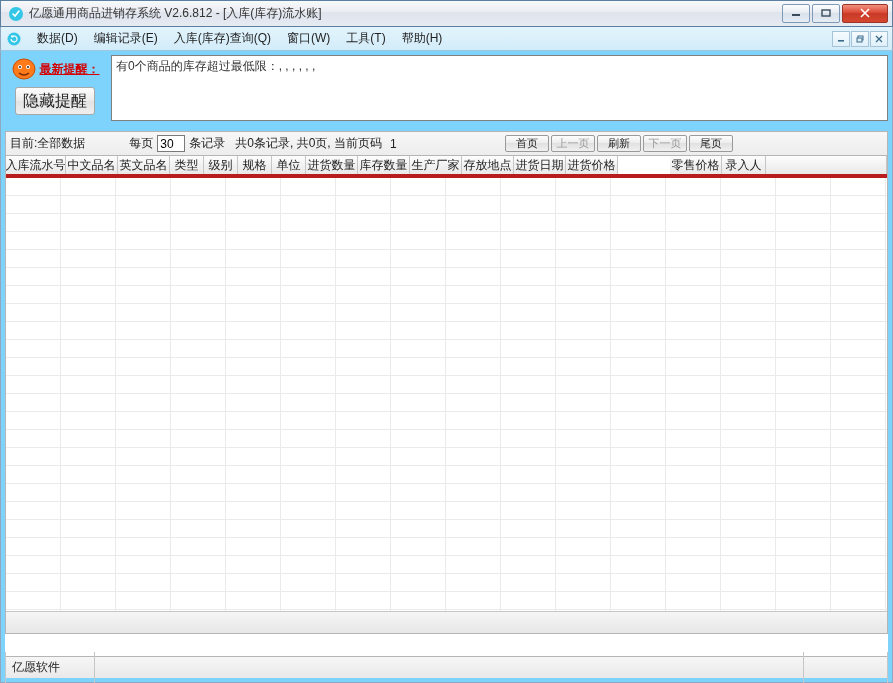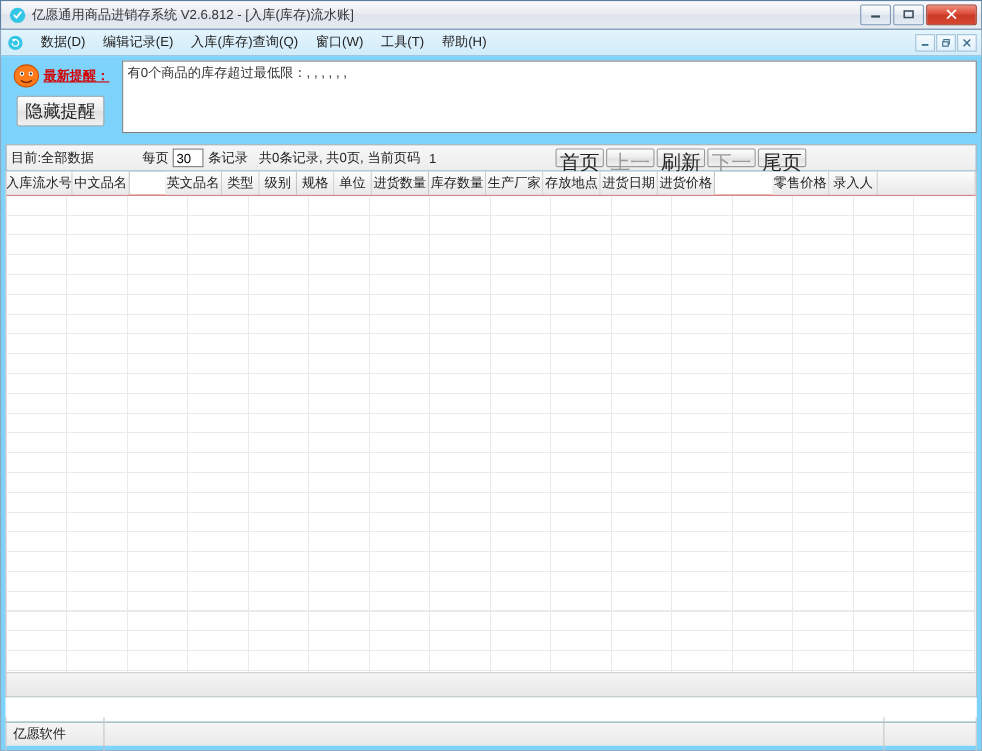--- a/index.html
+++ b/index.html
@@ -179,21 +179,21 @@
   background: #fff;
   font-size: 12px;
   padding: 0 2px;
 }
 .filter-bar .nav-btn {
   width: 44px;
   height: 17px;
   border: 1px solid #9a9a9a;
   background: linear-gradient(to bottom,#fdfdfd,#ececec 48%,#e1e1e1 50%,#f0f0f0);
   border-radius: 2px;
-  font-size: 18px;
+  font-size: 11px;
   color: #222;
   cursor: pointer;
   padding:0;
 }
 .filter-bar .nav-btn.disabled { color: #9a9a9a; cursor: default; }
 .filter-bar .nav-group { display: flex; gap: 2px; margin-left: auto; margin-right: 150px; }
 
 
 .table-wrap {
   margin: 0 2px 0 2px;
@@ -201,21 +201,21 @@
   border: 1px solid #b5b5b5;
   border-top: none;
   background: #fff;
   overflow: hidden;
   display: flex;
   flex-direction: column;
 }
 .grid-header {
   height: 22px;
   display: flex;
-  border-bottom: 1px solid #b91c1c;
+  border-bottom: 4px solid #b91c1c;
 }
 .grid-header .hcell {
   border-right: 1px solid #c6c6c6;
   background: linear-gradient(to bottom,#fdfdfd,#f0f0f0 60%,#e9e9e9);
   display: flex;
   align-items: center;
   justify-content: center;
   font-size: 12px;
   color: #222;
   overflow: hidden;
@@ -363,21 +363,21 @@
       <button class="nav-btn">刷新</button>
       <button class="nav-btn disabled">下一页</button>
       <button class="nav-btn">尾页</button>
     </div>
   </div>
 
   <div class="table-wrap">
     <div class="grid-header" id="grid-header">
         <div class="hcell" style="width: 60px;">入库流水号</div>
         <div class="hcell" style="width: 52px;">中文品名</div>
-        <div class="hcell" style="width: 52px; margin-left: 32px;">英文品名</div>
+        <div class="hcell" style="width: 52px;">英文品名</div>
         <div class="hcell" style="width: 34px;">类型</div>
         <div class="hcell" style="width: 34px;">级别</div>
         <div class="hcell" style="width: 34px;">规格</div>
         <div class="hcell" style="width: 34px;">单位</div>
         <div class="hcell" style="width: 52px;">进货数量</div>
         <div class="hcell" style="width: 52px;">库存数量</div>
         <div class="hcell" style="width: 52px;">生产厂家</div>
         <div class="hcell" style="width: 52px;">存放地点</div>
         <div class="hcell" style="width: 52px;">进货日期</div>
         <div class="hcell" style="width: 52px;">进货价格</div>

